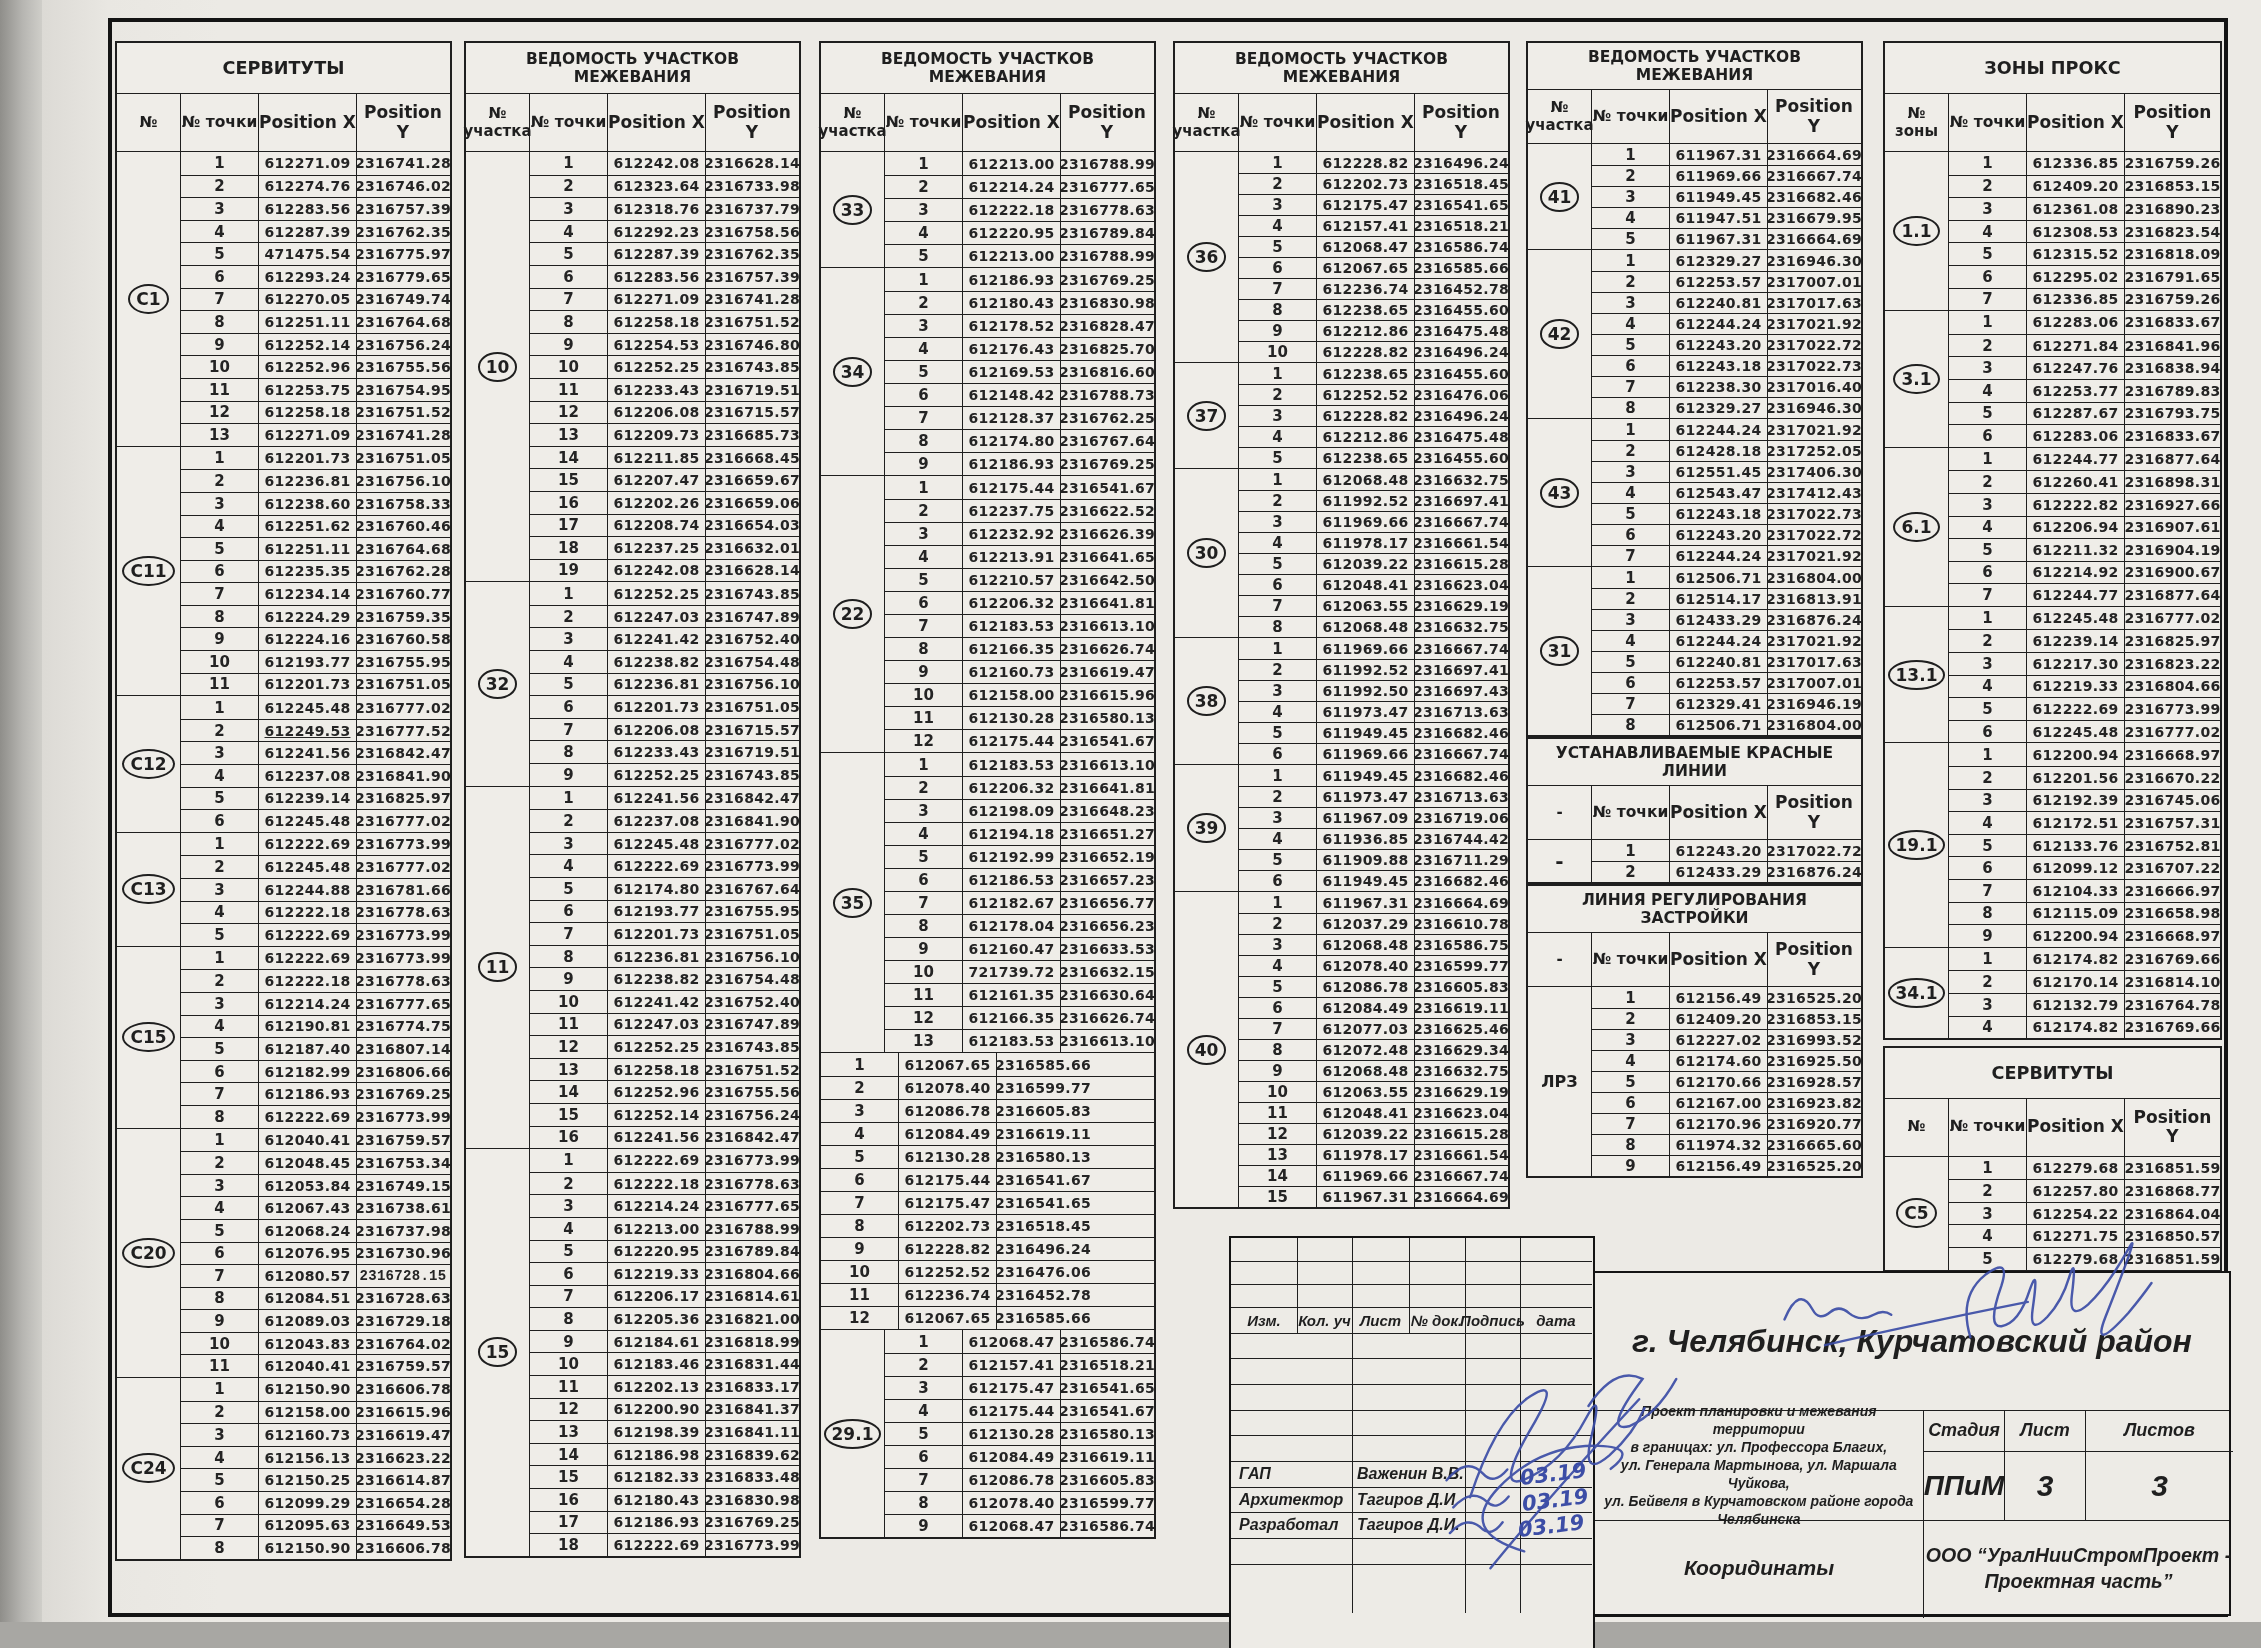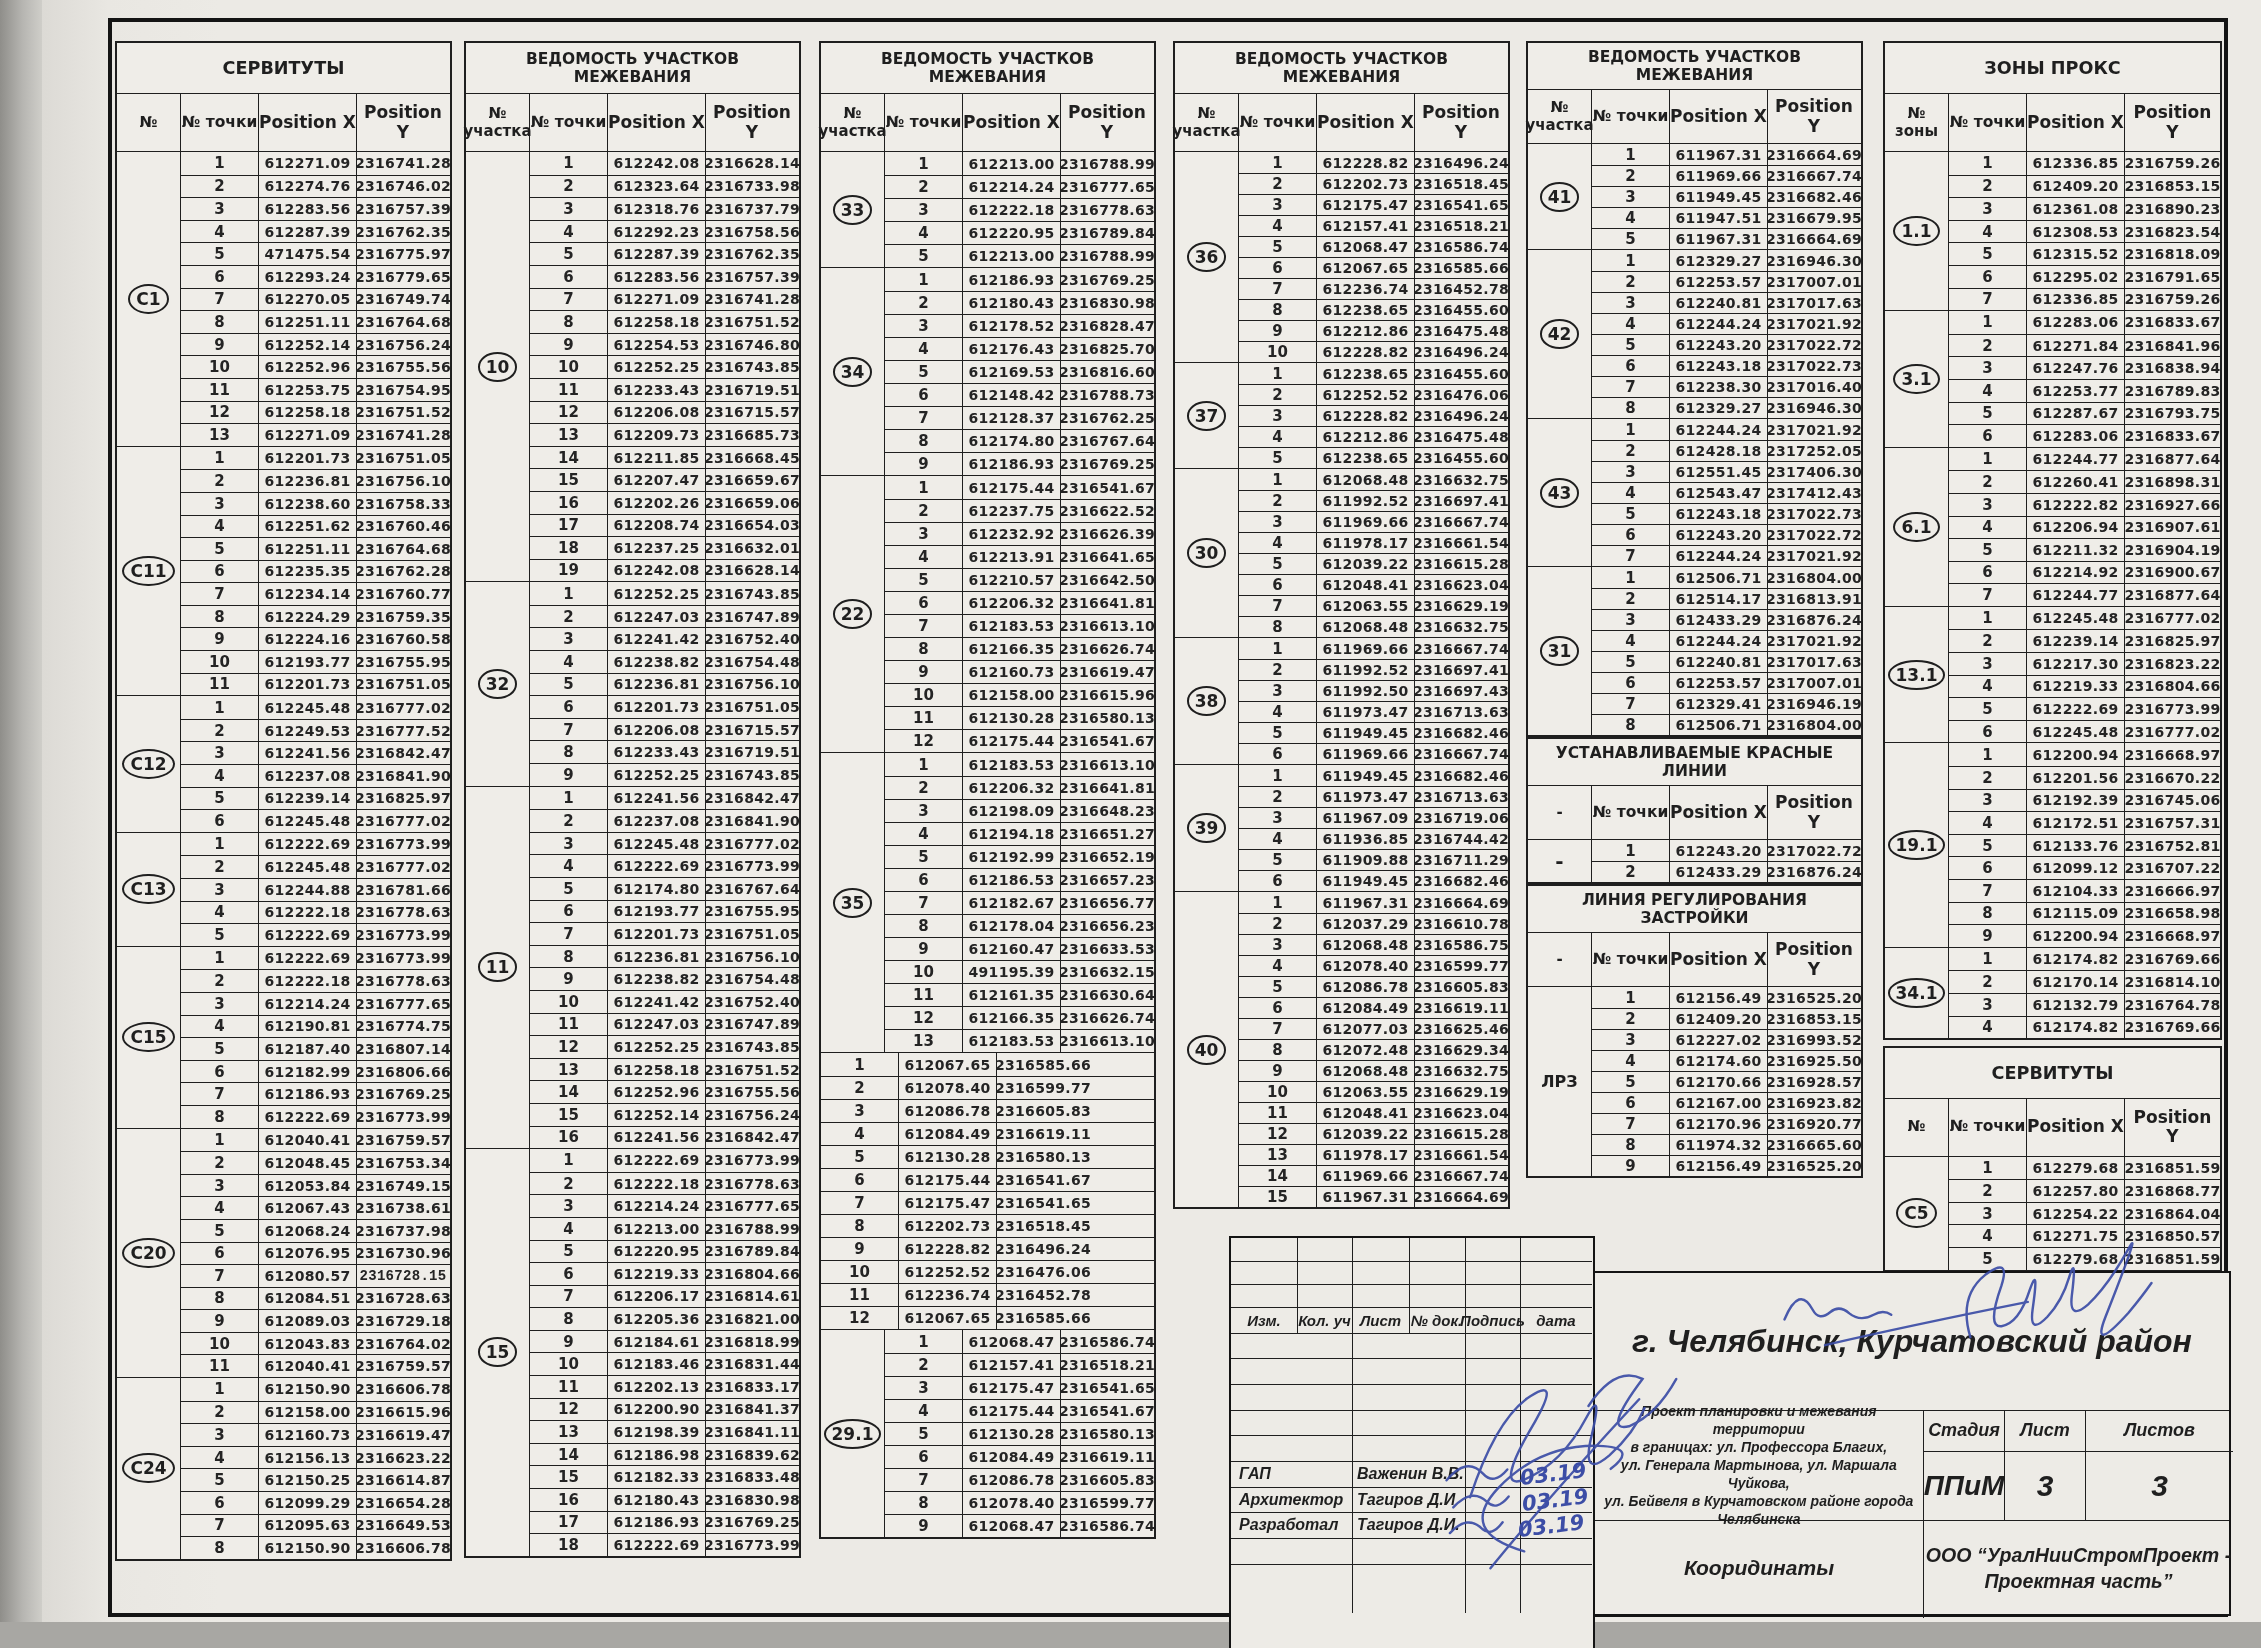--- a/index.html
+++ b/index.html
@@ -213,21 +213,21 @@
             <span class="oval">С12</span>
           </div>
           <div class="grows">
             <div class="row" style="height: 22.6px;">
               <div class="cell cp" style="width: 78px;">1</div>
               <div class="cell cx" style="width: 98px;">612245.48</div>
               <div class="cell cy" style="width: 92px;">2316777.02</div>
             </div>
             <div class="row" style="height: 22.6px;">
               <div class="cell cp" style="width: 78px;">2</div>
-              <div class="cell cx" style="width: 98px;">612249.53</div>
+              <div class="cell cx" style="width: 98px; text-decoration: underline;">612249.53</div>
               <div class="cell cy" style="width: 92px;">2316777.52</div>
             </div>
             <div class="row" style="height: 22.6px;">
               <div class="cell cp" style="width: 78px;">3</div>
               <div class="cell cx" style="width: 98px;">612241.56</div>
               <div class="cell cy" style="width: 92px;">2316842.47</div>
             </div>
             <div class="row" style="height: 22.6px;">
               <div class="cell cp" style="width: 78px;">4</div>
               <div class="cell cx" style="width: 98px;">612237.08</div>
@@ -991,21 +991,21 @@
               <div class="cell cx" style="width: 98px;">612178.04</div>
               <div class="cell cy" style="width: 92px;">2316656.23</div>
             </div>
             <div class="row" style="height: 23px;">
               <div class="cell cp" style="width: 78px;">9</div>
               <div class="cell cx" style="width: 98px;">612160.47</div>
               <div class="cell cy" style="width: 92px;">2316633.53</div>
             </div>
             <div class="row" style="height: 23px;">
               <div class="cell cp" style="width: 78px;">10</div>
-              <div class="cell cx" style="width: 98px;">491195.39</div>
+              <div class="cell cx" style="width: 98px;">721739.72</div>
               <div class="cell cy" style="width: 92px;">2316632.15</div>
             </div>
             <div class="row" style="height: 23px;">
               <div class="cell cp" style="width: 78px;">11</div>
               <div class="cell cx" style="width: 98px;">612161.35</div>
               <div class="cell cy" style="width: 92px;">2316630.64</div>
             </div>
             <div class="row" style="height: 23px;">
               <div class="cell cp" style="width: 78px;">12</div>
               <div class="cell cx" style="width: 98px;">612166.35</div>

